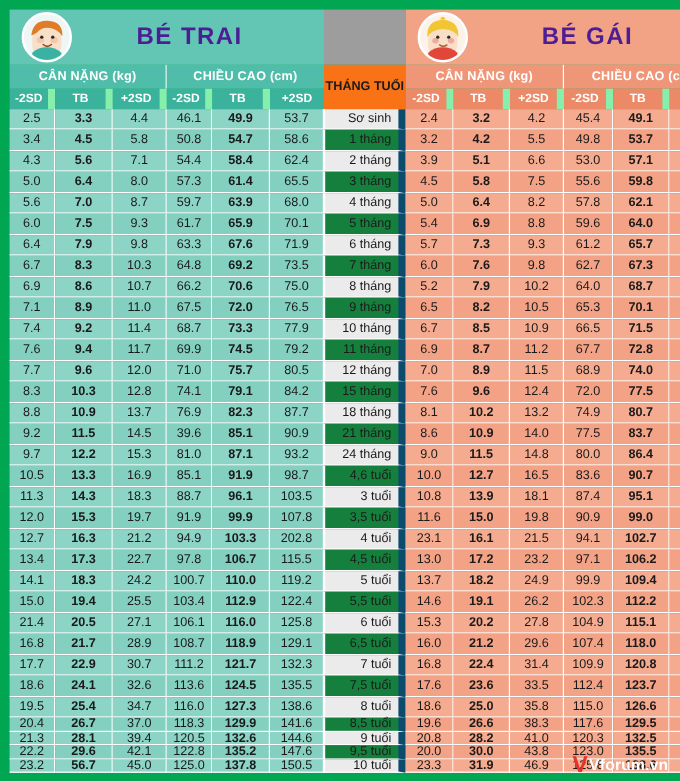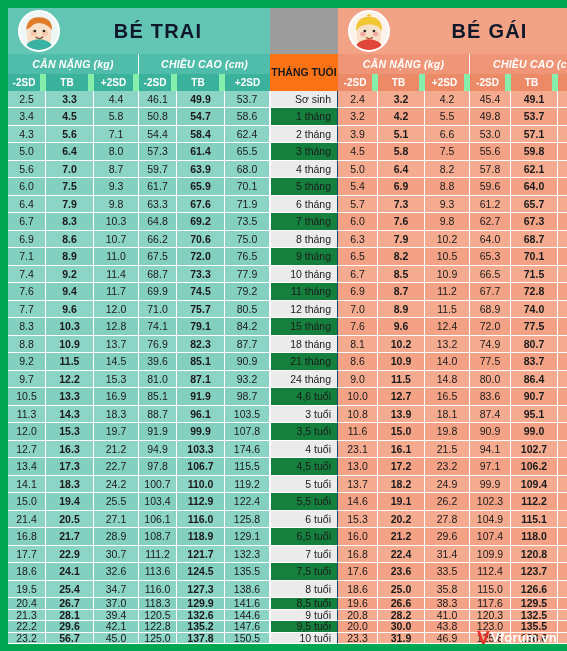--- a/index.html
+++ b/index.html
@@ -30,42 +30,41 @@
   .banner-boy, .banner-girl {
     grid-row: 1;
     display: flex; align-items: center;
     position: relative;
   }
   .banner-boy  { grid-column: 1 / 7;  background: #63c6b4; }
   .banner-girl { grid-column: 8 / 14; background: #f2a285; }
   .banner-mid  { grid-column: 7; grid-row: 1; background: #9d9d9d; }
   .banner-title {
     flex: 1; text-align: center;
-    color: #0f172a; font-weight: bold;
+    color: #4c1d95; font-weight: bold;
     font-size: 20px; letter-spacing: 1.2px;
     padding-right: 14px;
   }
   .avatar {
     width: 42px; height: 42px; border-radius: 50%;
     border: 2.5px solid #ffffff;
     margin-left: 10px;
     flex: 0 0 auto;
     overflow: hidden;
     position: relative;
     background: #eef7f5;
   }
   .avatar svg { display: block; width: 100%; height: 100%; }
 
   
   .grp {
     grid-row: 2;
     display: flex; align-items: center; justify-content: center;
     color: #ffffff; font-weight: bold; font-size: 10.5px;
     letter-spacing: .2px;
-    font-style: italic;
   }
   .grp.boy  { background: #4fbda9; }
   .grp.girl { background: #ef9678; }
   .grp-w-boy  { grid-column: 1 / 4; border-right: 1px solid #ffffff; }
   .grp-h-boy  { grid-column: 4 / 7; }
   .grp-w-girl { grid-column: 8 / 11; border-right: 1px solid #ffffff; }
   .grp-h-girl { grid-column: 11 / 14; }
 
   
   .sd {
@@ -96,21 +95,21 @@
     font-size: 10.5px;
   }
   .c.boy  { background: #8cd4c6; }
   .c.boy.alt { background: #83d0c1; }
   .c.girl { background: #f5ab8f; }
   .c.girl.alt { background: #f3a286; }
   .c.mid  {
     background: #ebebeb;
     justify-content: flex-end;
     padding-right: 6px;
-    border-right: 1px solid #0c4a6e;
+    border-right: 6px solid #0c4a6e;
     border-left: 1px solid #ffffff;
   }
   .c.mid.alt { background: #15803d; }
   .c.bold { font-weight: bold; }
   .c.edge { border-right: none; }
 
   
   .watermark {
     position: absolute;
     right: 10px; bottom: 4px;
@@ -291,21 +290,21 @@
         <div class="c girl alt">62.7</div>
         <div class="c girl alt bold">67.3</div>
         <div class="c girl alt edge">71.9</div>
         <div class="c boy">6.9</div>
         <div class="c boy bold">8.6</div>
         <div class="c boy">10.7</div>
         <div class="c boy">66.2</div>
         <div class="c boy bold">70.6</div>
         <div class="c boy">75.0</div>
         <div class="c mid">8 tháng</div>
-        <div class="c girl">6.3</div>
+        <div class="c girl">5.2</div>
         <div class="c girl bold">7.9</div>
         <div class="c girl">10.2</div>
         <div class="c girl">64.0</div>
         <div class="c girl bold">68.7</div>
         <div class="c girl edge">73.5</div>
         <div class="c boy alt">7.1</div>
         <div class="c boy alt bold">8.9</div>
         <div class="c boy alt">11.0</div>
         <div class="c boy alt">67.5</div>
         <div class="c boy alt bold">72.0</div>
@@ -445,21 +444,21 @@
         <div class="c girl alt bold">15.0</div>
         <div class="c girl alt">19.8</div>
         <div class="c girl alt">90.9</div>
         <div class="c girl alt bold">99.0</div>
         <div class="c girl alt edge">107.2</div>
         <div class="c boy">12.7</div>
         <div class="c boy bold">16.3</div>
         <div class="c boy">21.2</div>
         <div class="c boy">94.9</div>
         <div class="c boy bold">103.3</div>
-        <div class="c boy">174.6</div>
+        <div class="c boy">202.8</div>
         <div class="c mid">4 tuổi</div>
         <div class="c girl">23.1</div>
         <div class="c girl bold">16.1</div>
         <div class="c girl">21.5</div>
         <div class="c girl">94.1</div>
         <div class="c girl bold">102.7</div>
         <div class="c girl edge">111.3</div>
         <div class="c boy alt">13.4</div>
         <div class="c boy alt bold">17.3</div>
         <div class="c boy alt">22.7</div>

